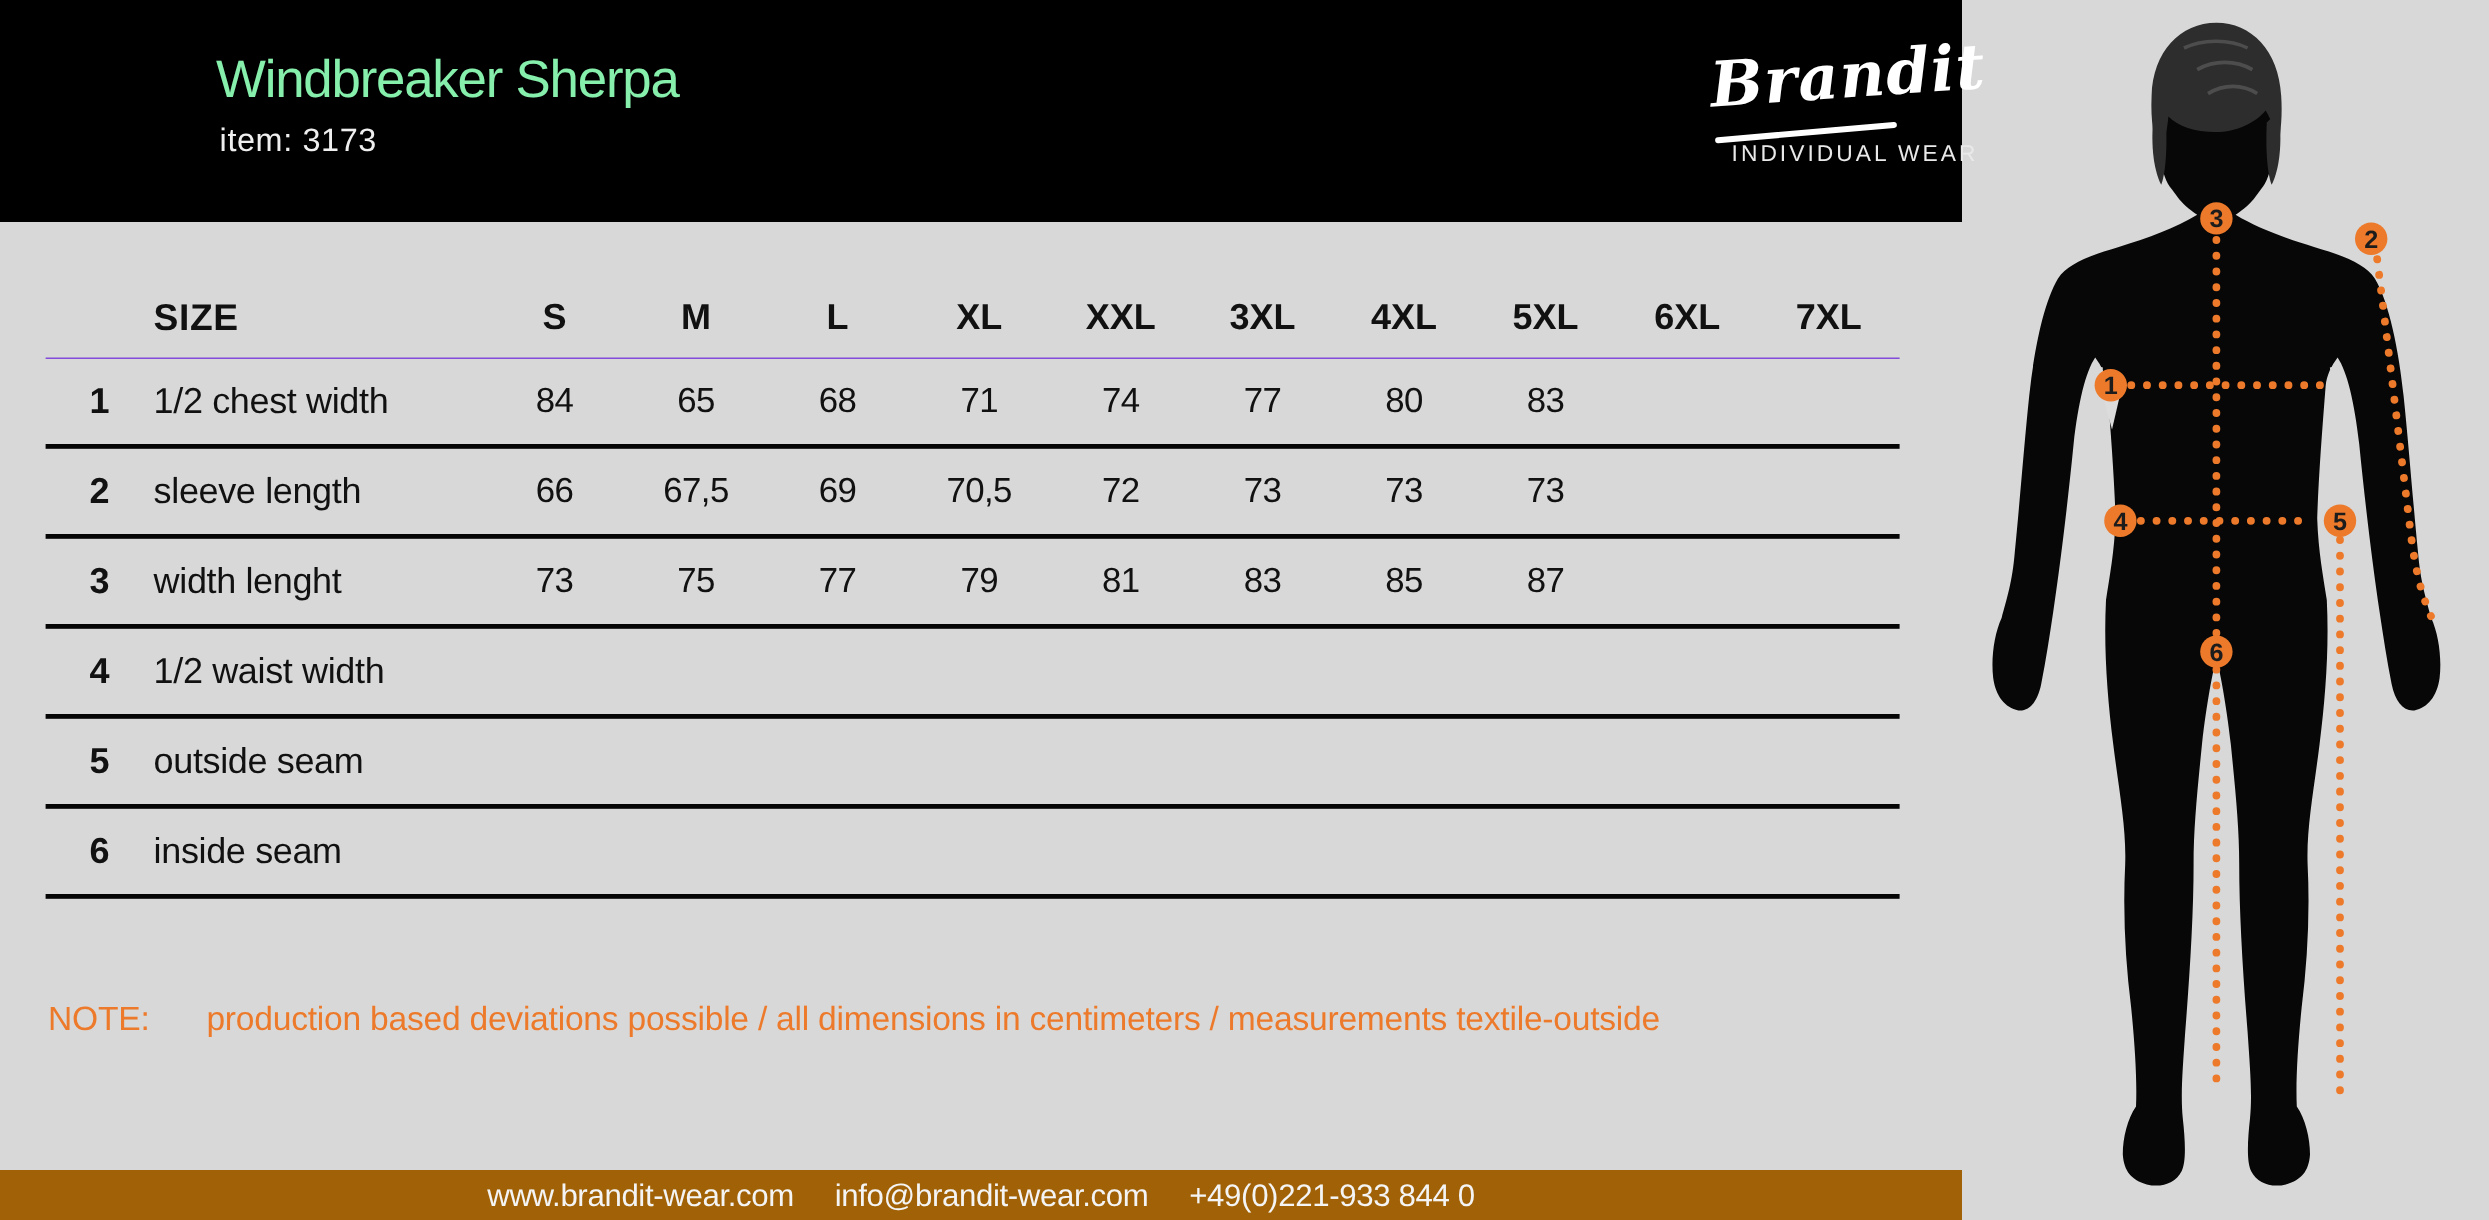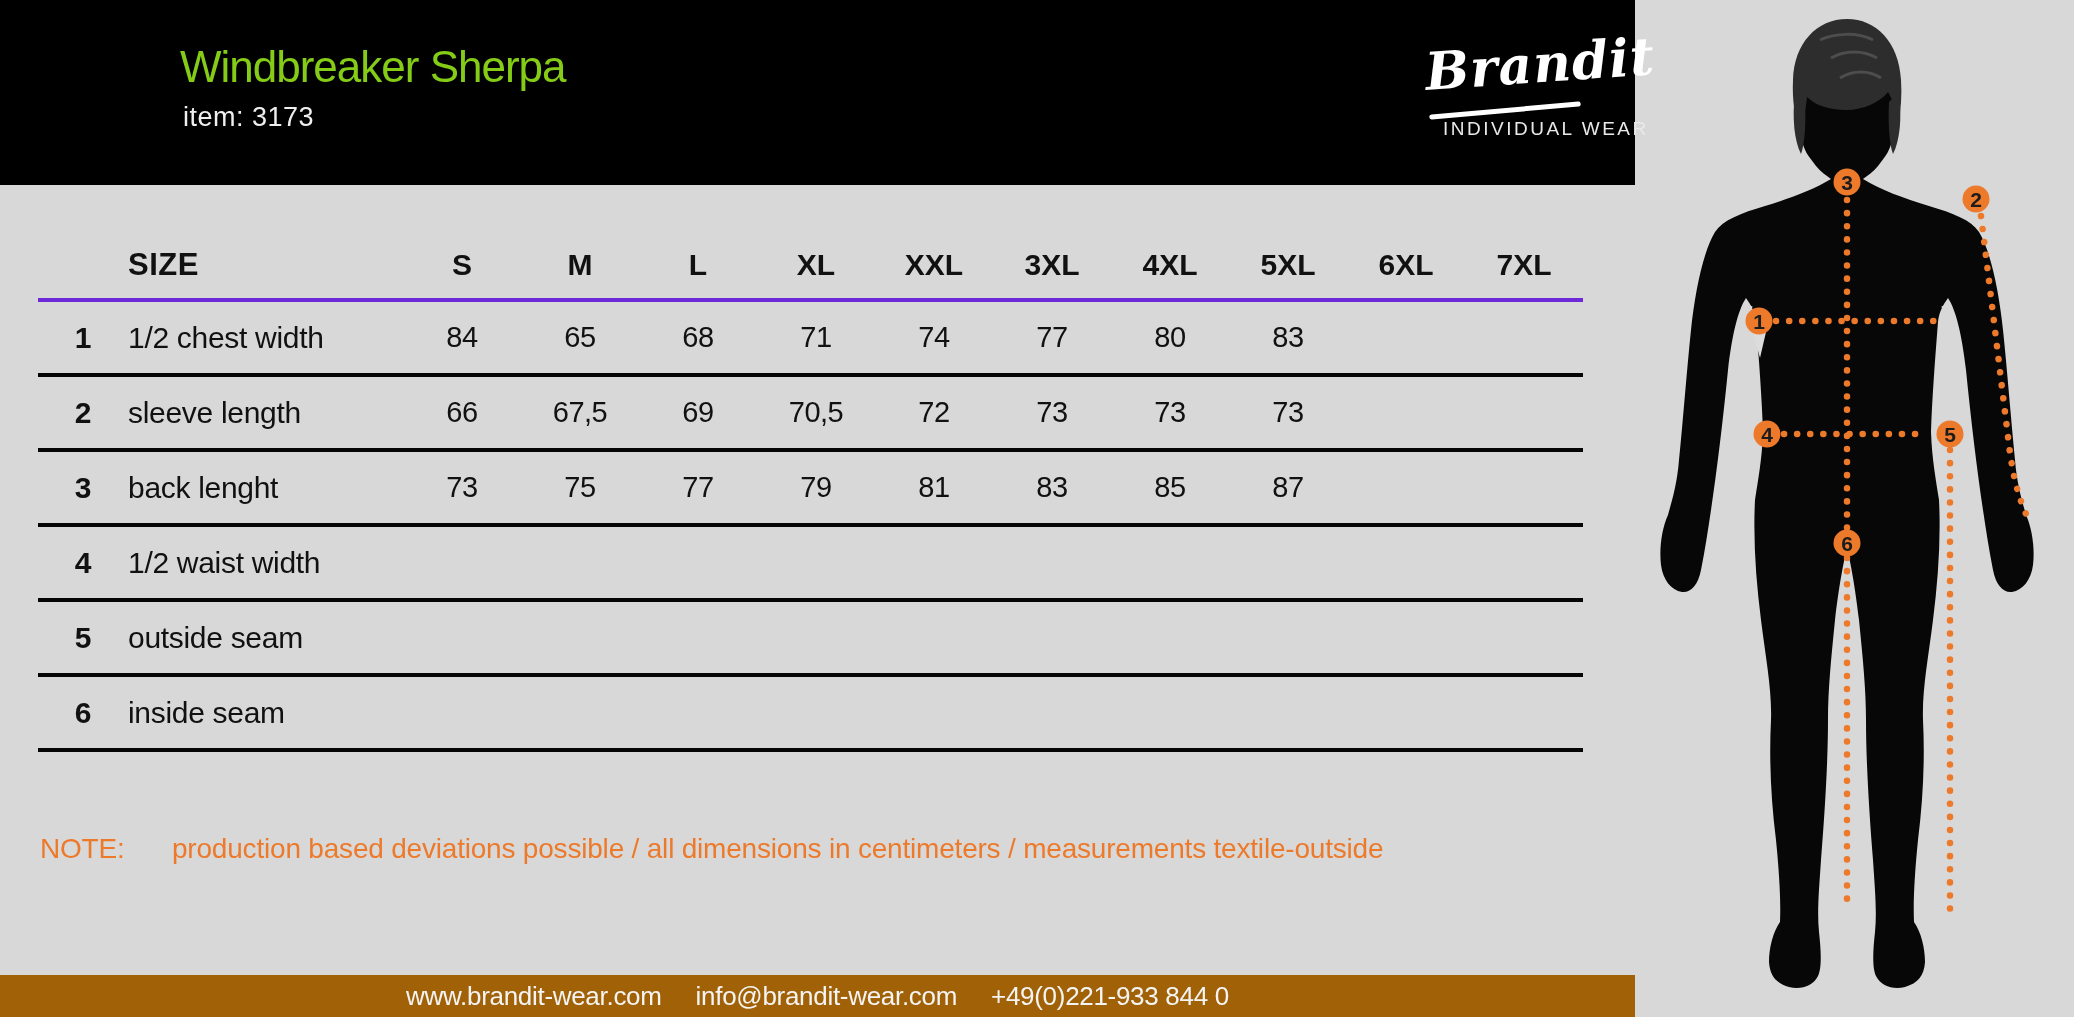--- a/index.html
+++ b/index.html
@@ -2,35 +2,35 @@
 <html><head>
 <meta charset="utf-8">
 <style>
   html,body{margin:0;padding:0;background:#d8d8d8;}
   .page{position:relative;width:2074px;height:1017px;background:#d8d8d8;overflow:hidden;
         font-family:"Liberation Sans","DejaVu Sans",sans-serif;color:#111;}
 
   
   .topbar{position:absolute;left:0;top:0;width:1635px;height:185px;background:#000;}
   .title{position:absolute;left:180px;top:42px;font-size:44px;letter-spacing:-1px;
-         color:#84cc16;font-weight:400;white-space:nowrap;}
+         color:#86efac;font-weight:400;white-space:nowrap;}
   .itemno{position:absolute;left:183px;top:102px;font-size:27px;color:#efefef;letter-spacing:.5px;}
   .logo{position:absolute;left:1427px;top:46px;width:170px;color:#fff;}
   .logo-script{font-family:"DejaVu Serif","Liberation Serif",serif;font-style:italic;font-weight:bold;
                font-size:52px;line-height:52px;transform:rotate(-4deg);transform-origin:left bottom;
                letter-spacing:1px;}
   .logo-swoosh{position:absolute;left:2px;top:62px;width:152px;height:5px;background:#fff;
                transform:rotate(-5deg);border-radius:3px;}
   .logo-tag{position:absolute;left:16px;top:72px;font-size:19px;letter-spacing:2.5px;color:#e9e9e9;
             white-space:nowrap;}
 
   
   .stable{position:absolute;left:38px;top:232px;width:1545px;}
   .thead{display:grid;grid-template-columns:90px 275px repeat(10,118px);height:66px;
-         align-items:center;border-bottom:4px solid #6d28d9;}
+         align-items:center;border-bottom:1px solid #6d28d9;}
   .thead .corner{grid-column:2;font-weight:bold;font-size:31px;letter-spacing:.5px;}
   .col-h{text-align:center;font-weight:bold;font-size:30px;}
   .trow{display:grid;grid-template-columns:90px 275px repeat(10,118px);height:71px;
         align-items:center;border-bottom:4px solid #050505;}
   .cell-num{text-align:center;font-weight:bold;font-size:30px;}
   .cell-label{font-size:30px;letter-spacing:-.3px;}
   .cell-val{text-align:center;font-size:29px;letter-spacing:-.5px;}
 
   
   .notes{position:absolute;left:40px;top:828px;color:#ed7a2b;}
@@ -101,21 +101,21 @@
           <div class="cell-val">70,5</div>
           <div class="cell-val">72</div>
           <div class="cell-val">73</div>
           <div class="cell-val">73</div>
           <div class="cell-val">73</div>
           <div class="cell-val"></div>
           <div class="cell-val"></div>
         </div>
         <div class="trow">
           <div class="cell-num">3</div>
-          <div class="cell-label">back lenght</div>
+          <div class="cell-label">width lenght</div>
           <div class="cell-val">73</div>
           <div class="cell-val">75</div>
           <div class="cell-val">77</div>
           <div class="cell-val">79</div>
           <div class="cell-val">81</div>
           <div class="cell-val">83</div>
           <div class="cell-val">85</div>
           <div class="cell-val">87</div>
           <div class="cell-val"></div>
           <div class="cell-val"></div>

